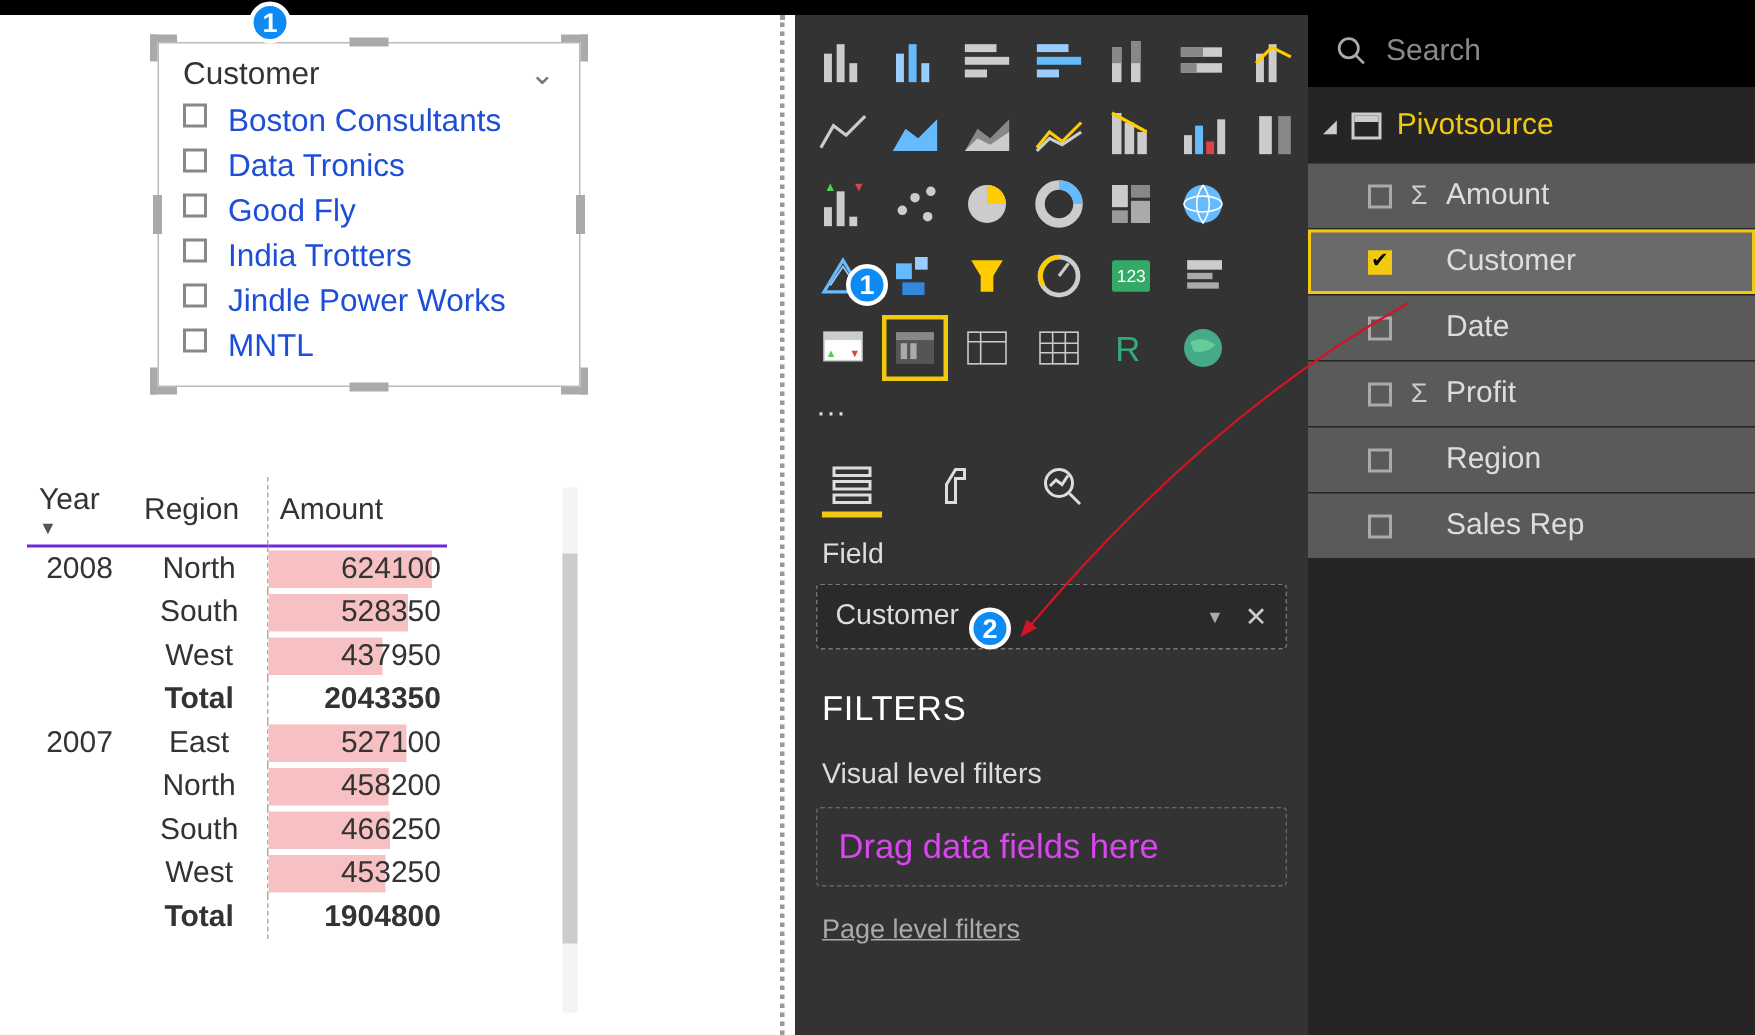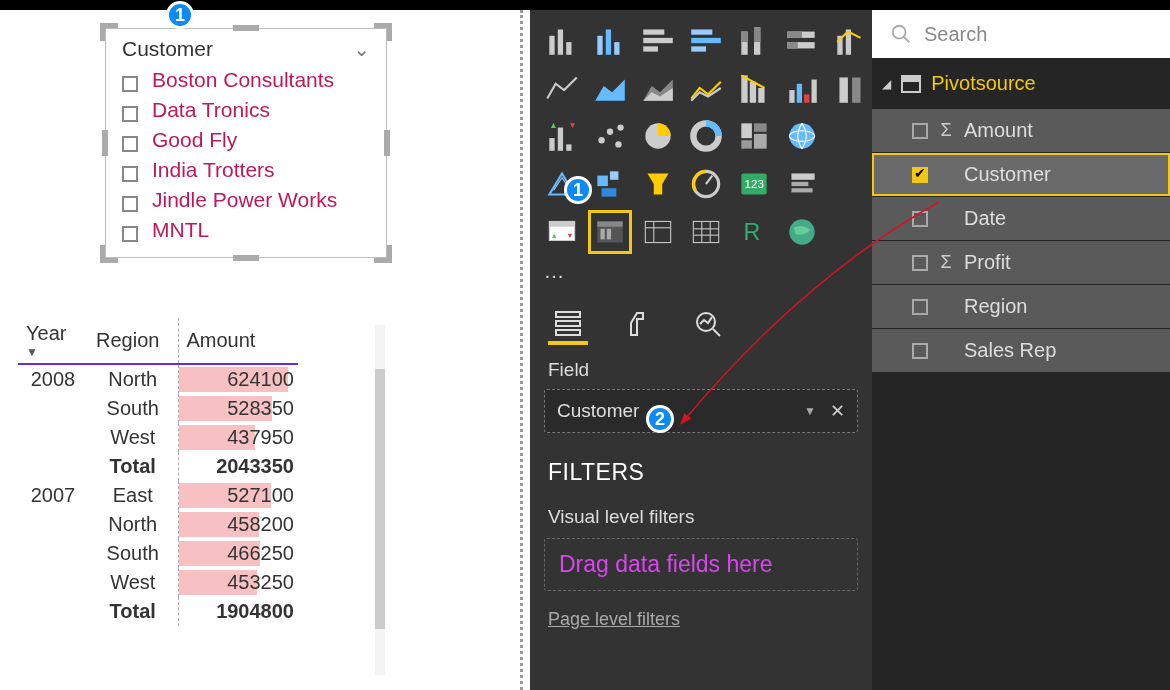--- a/index.html
+++ b/index.html
@@ -20,21 +20,21 @@
 .corner-bl .h{bottom:0;left:0;} .corner-bl .v{bottom:0;left:0;}
 .corner-br .h{bottom:0;right:0;} .corner-br .v{bottom:0;right:0;}
 .mid-handle { position:absolute; background:#aaa; }
 .mh-top{left:50%;top:-4px;width:26px;height:6px;transform:translateX(-50%);}
 .mh-bot{left:50%;bottom:-4px;width:26px;height:6px;transform:translateX(-50%);}
 .mh-left{left:-4px;top:50%;width:6px;height:26px;transform:translateY(-50%);}
 .mh-right{right:-4px;top:50%;width:6px;height:26px;transform:translateY(-50%);}
 .slicer-header{padding:8px 16px 4px 16px;font-size:21px;color:#333;display:flex;align-items:center;justify-content:space-between;}
 .slicer-chevron { color:#777; font-size:20px; }
 .slicer-items{padding:0 16px;}
-.slicer-item{display:flex;align-items:flex-end;padding:3px 0;font-size:21px;color:#be185d;}
+.slicer-item{display:flex;align-items:flex-start;padding:3px 0;font-size:21px;color:#1d4ed8;}
 .slicer-cb{width:16px;height:16px;border:2px solid #888;margin-right:14px;flex-shrink:0;}
 
 .callout-1{position:absolute;left:166px;top:1px;width:28px;height:28px;border-radius:50%;background:#0d8bf2;border:3px solid #fff;color:#fff;font-size:18px;font-weight:bold;display:flex;align-items:center;justify-content:center;z-index:10;}
 .callout-1b{position:absolute;left:564px;top:176px;width:28px;height:28px;border-radius:50%;background:#0d8bf2;border:3px solid #fff;color:#fff;font-size:18px;font-weight:bold;display:flex;align-items:center;justify-content:center;z-index:10;}
 .callout-2{position:absolute;left:646px;top:405px;width:28px;height:28px;border-radius:50%;background:#0d8bf2;border:3px solid #fff;color:#fff;font-size:18px;font-weight:bold;display:flex;align-items:center;justify-content:center;z-index:10;}
 
 
 .dtable{position:absolute;left:18px;top:318px;width:370px;}
 .dtable table{border-collapse:collapse;font-size:20px;}
 .dtable th{font-weight:normal;text-align:left;padding:4px 8px;border-bottom:2px solid #6d28d9;color:#333;}
@@ -66,21 +66,21 @@
 .field-well{margin:0 14px;border:1px dashed #777;border-radius:3px;background:#2a2a2a;display:flex;align-items:center;padding:10px 12px;font-size:19px;color:#ddd;position:relative;}
 .field-well .dd{margin-left:auto;color:#aaa;font-size:12px;margin-right:14px;}
 .field-well .x{color:#ccc;font-size:18px;}
 .filt-h{color:#fff;font-size:23px;padding:26px 18px 8px 18px;letter-spacing:0.5px;}
 .vlf{color:#ddd;font-size:19px;padding:12px 18px 10px 18px;}
 .drop{margin:0 14px;border:1px dashed #666;border-radius:3px;color:#d946ef;font-size:23px;padding:12px 14px;}
 .plf{color:#aaa;font-size:18px;padding:18px 18px 0 18px;text-decoration:underline;}
 
 
 .fields-panel{position:absolute;left:872px;top:10px;width:298px;height:680px;background:#252525;}
-.search-row{height:48px;background:#ffffff;display:flex;align-items:center;padding:0 18px;color:#888;font-size:20px;gap:12px;}
+.search-row{height:48px;background:#000000;display:flex;align-items:center;padding:0 18px;color:#888;font-size:20px;gap:12px;}
 .search-row svg{width:22px;height:22px;stroke:#aaa;fill:none;stroke-width:2;}
 .table-header{display:flex;align-items:center;gap:10px;padding:14px 14px 14px 10px;color:#f2c811;font-size:20px;}
 .table-header .tri{color:#ccc;font-size:12px;}
 .table-header .tbl-ic{width:20px;height:18px;border:2px solid #ccc;background:linear-gradient(#ccc 0 33%,transparent 33% 100%);}
 .field-row{display:flex;align-items:center;gap:10px;padding:10px 14px 10px 40px;color:#ddd;font-size:20px;background:#5a5a5a;margin-bottom:1px;}
 .field-row.sel{background:#6a6a6a;outline:2px solid #f2c811;outline-offset:-2px;}
 .field-cb{width:16px;height:16px;border:2px solid #aaa;flex-shrink:0;}
 .field-cb.checked{background:#f2c811;border-color:#f2c811;position:relative;}
 .field-cb.checked::after{content:"✔";position:absolute;left:0;top:-4px;color:#000;font-size:14px;}
 .sigma{color:#ccc;font-size:18px;width:16px;text-align:center;}

